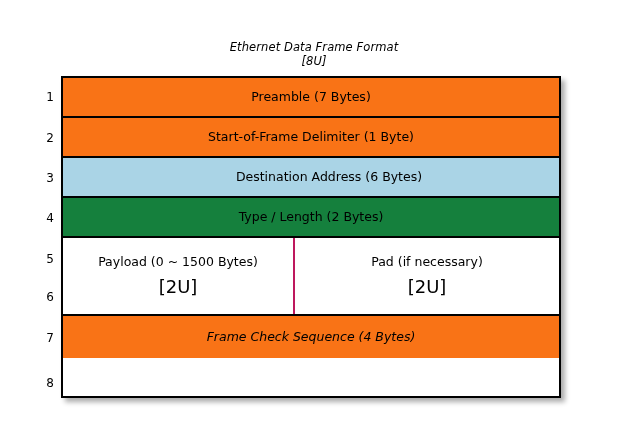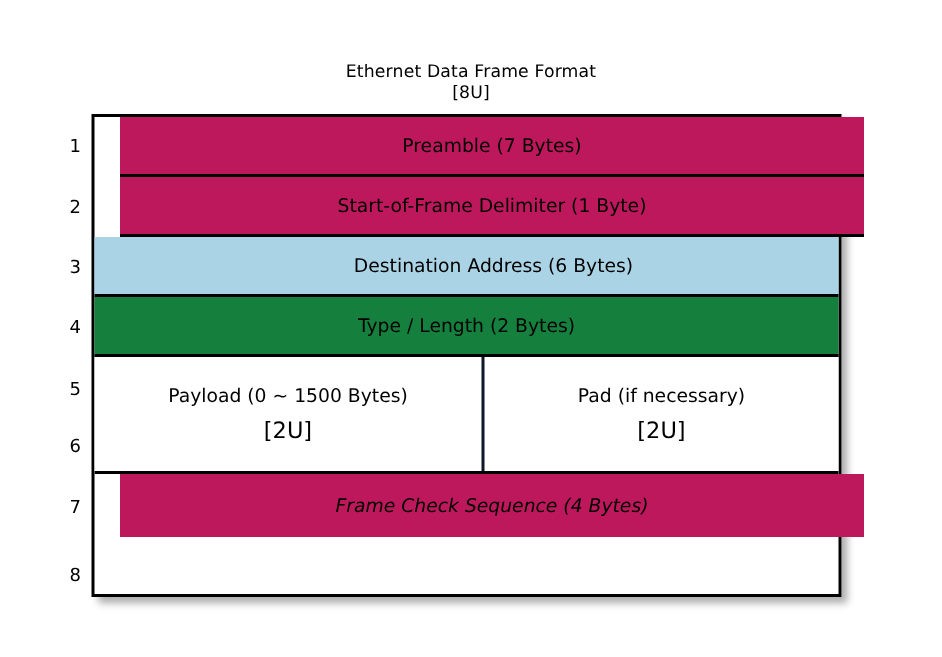--- a/index.html
+++ b/index.html
@@ -25,20 +25,21 @@
   }
 
   
   #title-block {
     position: absolute;
     left: 0;
     top: 41px;
     width: 628px;
     text-align: center;
     line-height: 1.18;
+    font-style: italic;
   }
   #title-main {
     font-size: 11.5px;
     letter-spacing: 0.1px;
     color: #000;
     white-space: nowrap;
   }
   #title-sub {
     font-size: 11.5px;
     letter-spacing: 0.1px;
@@ -96,53 +97,53 @@
     color: #000000;
     text-align: center;
     white-space: nowrap;
     line-height: 1.35;
   }
 
   .h40 { height: 40px; }
   .h42 { height: 42px; font-style: italic; }
   .h78 { height: 78px; }
 
-  .bg-gray   { background: #be185d; margin-left: 17px; }
+  .bg-gray   { background: #f97316; }
   .bg-blue   { background: #aad4e6; padding-left: 36px; }
   .bg-yellow { background: #15803d; }
   .bg-white  { background: #ffffff; }
 
   
   .split-row {
     display: flex;
     align-items: stretch;
     justify-content: flex-start;
   }
   .split-cell {
     display: flex;
     flex-direction: column;
     align-items: center;
     justify-content: center;
     box-sizing: border-box;
     height: 100%;
   }
   .split-cell.left {
-    width: 260px;
-    border-right: 2px solid #0f172a;
+    width: 232px;
+    border-right: 2px solid #be185d;
   }
   .split-cell.right {
     flex: 1 1 auto;
   }
   .split-line1 {
     font-size: 12.5px;
     line-height: 1.05;
     white-space: nowrap;
   }
   .split-line2 {
-    font-size: 15px;
+    font-size: 18px;
     line-height: 1.05;
     margin-top: 10px;
     white-space: nowrap;
   }
 </style>
 </head>
 <body>
 
 <div id="figure">
 

